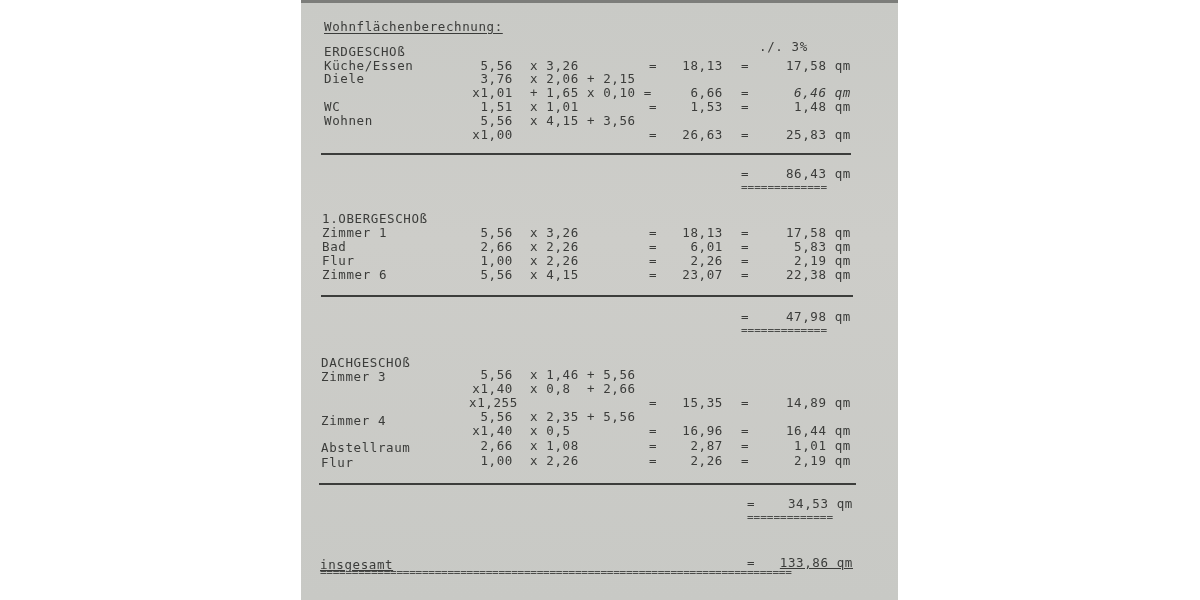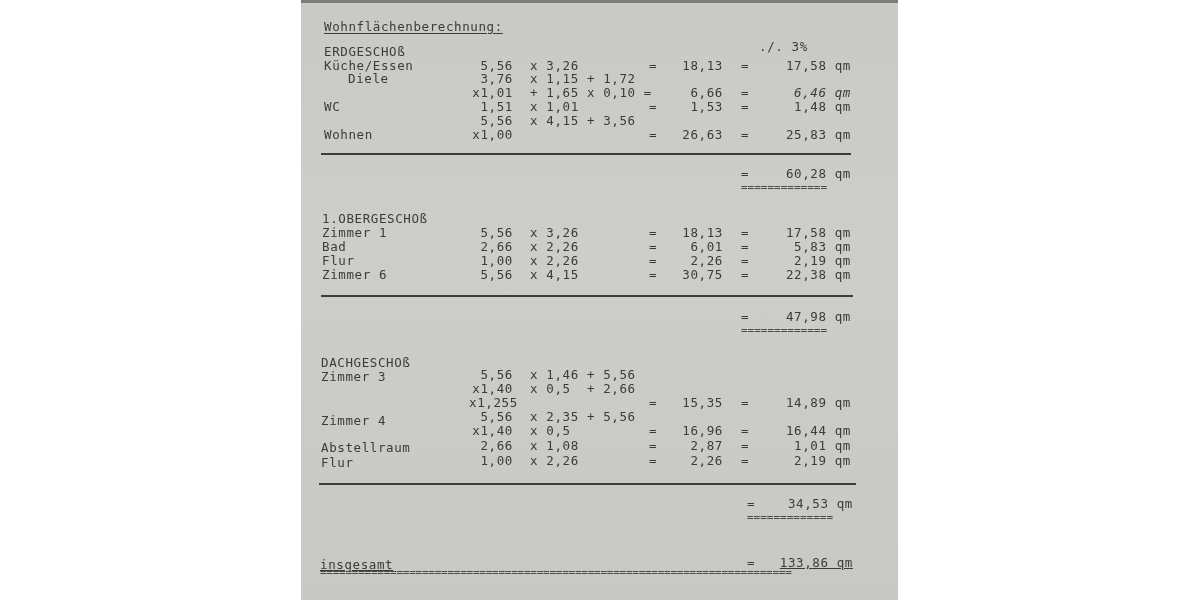--- a/index.html
+++ b/index.html
@@ -29,49 +29,49 @@
   <div class="mono t" style="left:23px; top:45px;text-align:right;">ERDGESCHOß</div>
 
   <div class="mono t" style="left:23px; top:59px;">Küche/Essen</div>
   <div class="mono t r" style="left:150px; width:62px; top:59px;">5,56</div>
   <div class="mono t" style="left:229px; top:59px;">x 3,26</div>
   <div class="mono t" style="left:348px; top:59px;">=</div>
   <div class="mono t r" style="left:360px; width:62px; top:59px;">18,13</div>
   <div class="mono t" style="left:440px; top:59px;">=</div>
   <div class="mono t r" style="left:450px; width:100px; top:59px;">17,58 qm</div>
 
-  <div class="mono t" style="left:23px; top:72px;margin-left:24px;">Diele</div>
+  <div class="mono t" style="left:23px; top:72px;">Diele</div>
   <div class="mono t r" style="left:150px; width:62px; top:72px;">3,76</div>
-  <div class="mono t" style="left:229px; top:72px;">x 1,15 + 1,72</div>
+  <div class="mono t" style="left:229px; top:72px;">x 2,06 + 2,15</div>
   <div class="mono t r" style="left:150px; width:62px; top:86px;">x1,01</div>
   <div class="mono t" style="left:229px; top:86px;">+ 1,65 x 0,10 =</div>
   <div class="mono t r" style="left:360px; width:62px; top:86px;">6,66</div>
   <div class="mono t" style="left:440px; top:86px;">=</div>
   <div class="mono t r" style="left:450px; width:100px; top:86px;font-style:italic;">6,46 qm</div>
 
   <div class="mono t" style="left:23px; top:100px;">WC</div>
   <div class="mono t r" style="left:150px; width:62px; top:100px;">1,51</div>
   <div class="mono t" style="left:229px; top:100px;">x 1,01</div>
   <div class="mono t" style="left:348px; top:100px;">=</div>
   <div class="mono t r" style="left:360px; width:62px; top:100px;">1,53</div>
   <div class="mono t" style="left:440px; top:100px;">=</div>
   <div class="mono t r" style="left:450px; width:100px; top:100px;">1,48 qm</div>
 
-  <div class="mono t" style="left:23px; top:128px;">Wohnen</div>
+  <div class="mono t" style="left:23px; top:114px;">Wohnen</div>
   <div class="mono t r" style="left:150px; width:62px; top:114px;">5,56</div>
   <div class="mono t" style="left:229px; top:114px;">x 4,15 + 3,56</div>
   <div class="mono t r" style="left:150px; width:62px; top:128px;">x1,00</div>
   <div class="mono t" style="left:348px; top:128px;">=</div>
   <div class="mono t r" style="left:360px; width:62px; top:128px;">26,63</div>
   <div class="mono t" style="left:440px; top:128px;">=</div>
   <div class="mono t r" style="left:450px; width:100px; top:128px;">25,83 qm</div>
 
   <div class="rule" style="left:20px; top:153px; width:530px;"></div>
   <div class="mono t" style="left:440px; top:167px;">=</div>
-  <div class="mono t r" style="left:450px; width:100px; top:167px;">60,28 qm</div>
+  <div class="mono t r" style="left:450px; width:100px; top:167px;">86,43 qm</div>
   <div class="mono t dbl" style="left:440px; top:181px;">=============</div>
 
   <div class="mono t" style="left:21px; top:212px;">1.OBERGESCHOß</div>
 
   <div class="mono t" style="left:21px; top:226px;">Zimmer 1</div>
   <div class="mono t r" style="left:150px; width:62px; top:226px;">5,56</div>
   <div class="mono t" style="left:229px; top:226px;">x 3,26</div>
   <div class="mono t" style="left:348px; top:226px;">=</div>
   <div class="mono t r" style="left:360px; width:62px; top:226px;">18,13</div>
   <div class="mono t" style="left:440px; top:226px;">=</div>
@@ -90,36 +90,36 @@
   <div class="mono t" style="left:229px; top:254px;">x 2,26</div>
   <div class="mono t" style="left:348px; top:254px;">=</div>
   <div class="mono t r" style="left:360px; width:62px; top:254px;">2,26</div>
   <div class="mono t" style="left:440px; top:254px;">=</div>
   <div class="mono t r" style="left:450px; width:100px; top:254px;">2,19 qm</div>
 
   <div class="mono t" style="left:21px; top:268px;">Zimmer 6</div>
   <div class="mono t r" style="left:150px; width:62px; top:268px;">5,56</div>
   <div class="mono t" style="left:229px; top:268px;">x 4,15</div>
   <div class="mono t" style="left:348px; top:268px;">=</div>
-  <div class="mono t r" style="left:360px; width:62px; top:268px;">30,75</div>
+  <div class="mono t r" style="left:360px; width:62px; top:268px;">23,07</div>
   <div class="mono t" style="left:440px; top:268px;">=</div>
   <div class="mono t r" style="left:450px; width:100px; top:268px;">22,38 qm</div>
 
   <div class="rule" style="left:20px; top:295px; width:532px;"></div>
   <div class="mono t" style="left:440px; top:310px;">=</div>
   <div class="mono t r" style="left:450px; width:100px; top:310px;">47,98 qm</div>
   <div class="mono t dbl" style="left:440px; top:324px;">=============</div>
 
   <div class="mono t" style="left:20px; top:356px;">DACHGESCHOß</div>
 
   <div class="mono t" style="left:20px; top:370px;">Zimmer 3</div>
   <div class="mono t r" style="left:150px; width:62px; top:368px;">5,56</div>
   <div class="mono t" style="left:229px; top:368px;text-align:center;">x 1,46 + 5,56</div>
   <div class="mono t r" style="left:150px; width:62px; top:382px;">x1,40</div>
-  <div class="mono t" style="left:229px; top:382px;">x 0,5  + 2,66</div>
+  <div class="mono t" style="left:229px; top:382px;">x 0,8  + 2,66</div>
   <div class="mono t" style="left:168px; top:396px;">x1,255</div>
   <div class="mono t" style="left:348px; top:396px;">=</div>
   <div class="mono t r" style="left:360px; width:62px; top:396px;">15,35</div>
   <div class="mono t" style="left:440px; top:396px;">=</div>
   <div class="mono t r" style="left:450px; width:100px; top:396px;">14,89 qm</div>
 
   <div class="mono t" style="left:20px; top:414px;">Zimmer 4</div>
   <div class="mono t r" style="left:150px; width:62px; top:410px;">5,56</div>
   <div class="mono t" style="left:229px; top:410px;">x 2,35 + 5,56</div>
   <div class="mono t r" style="left:150px; width:62px; top:424px;">x1,40</div>

